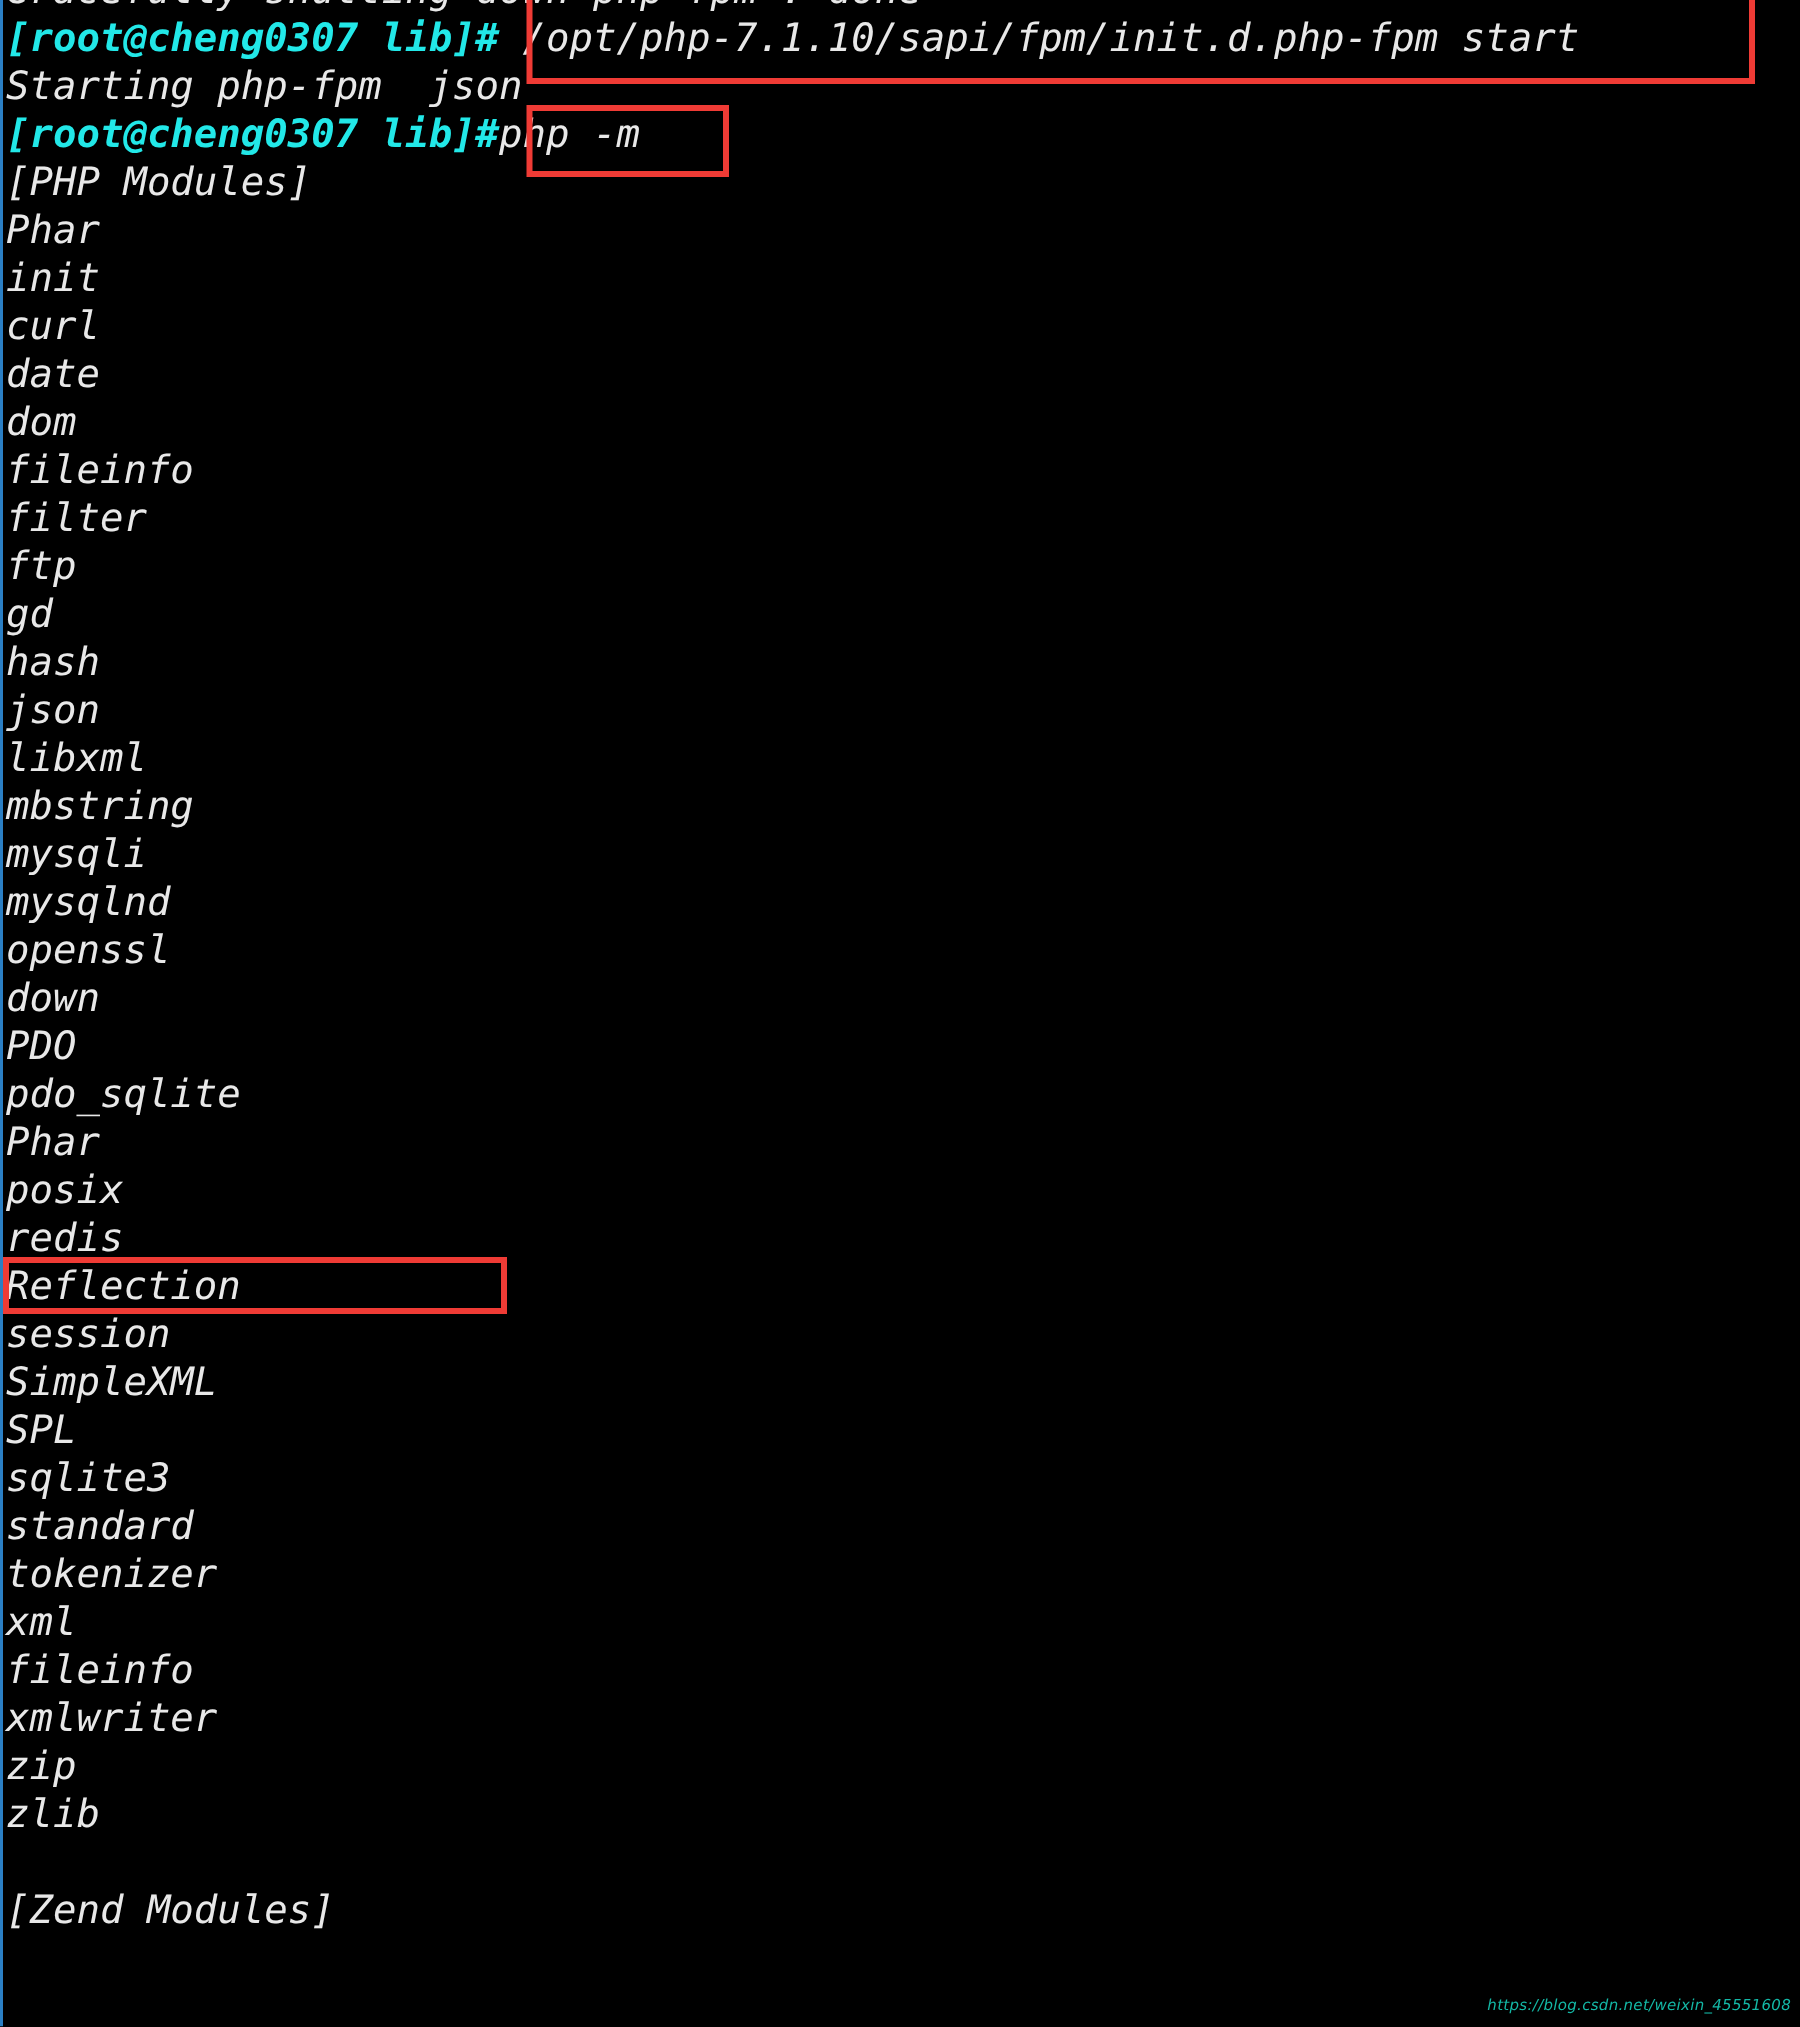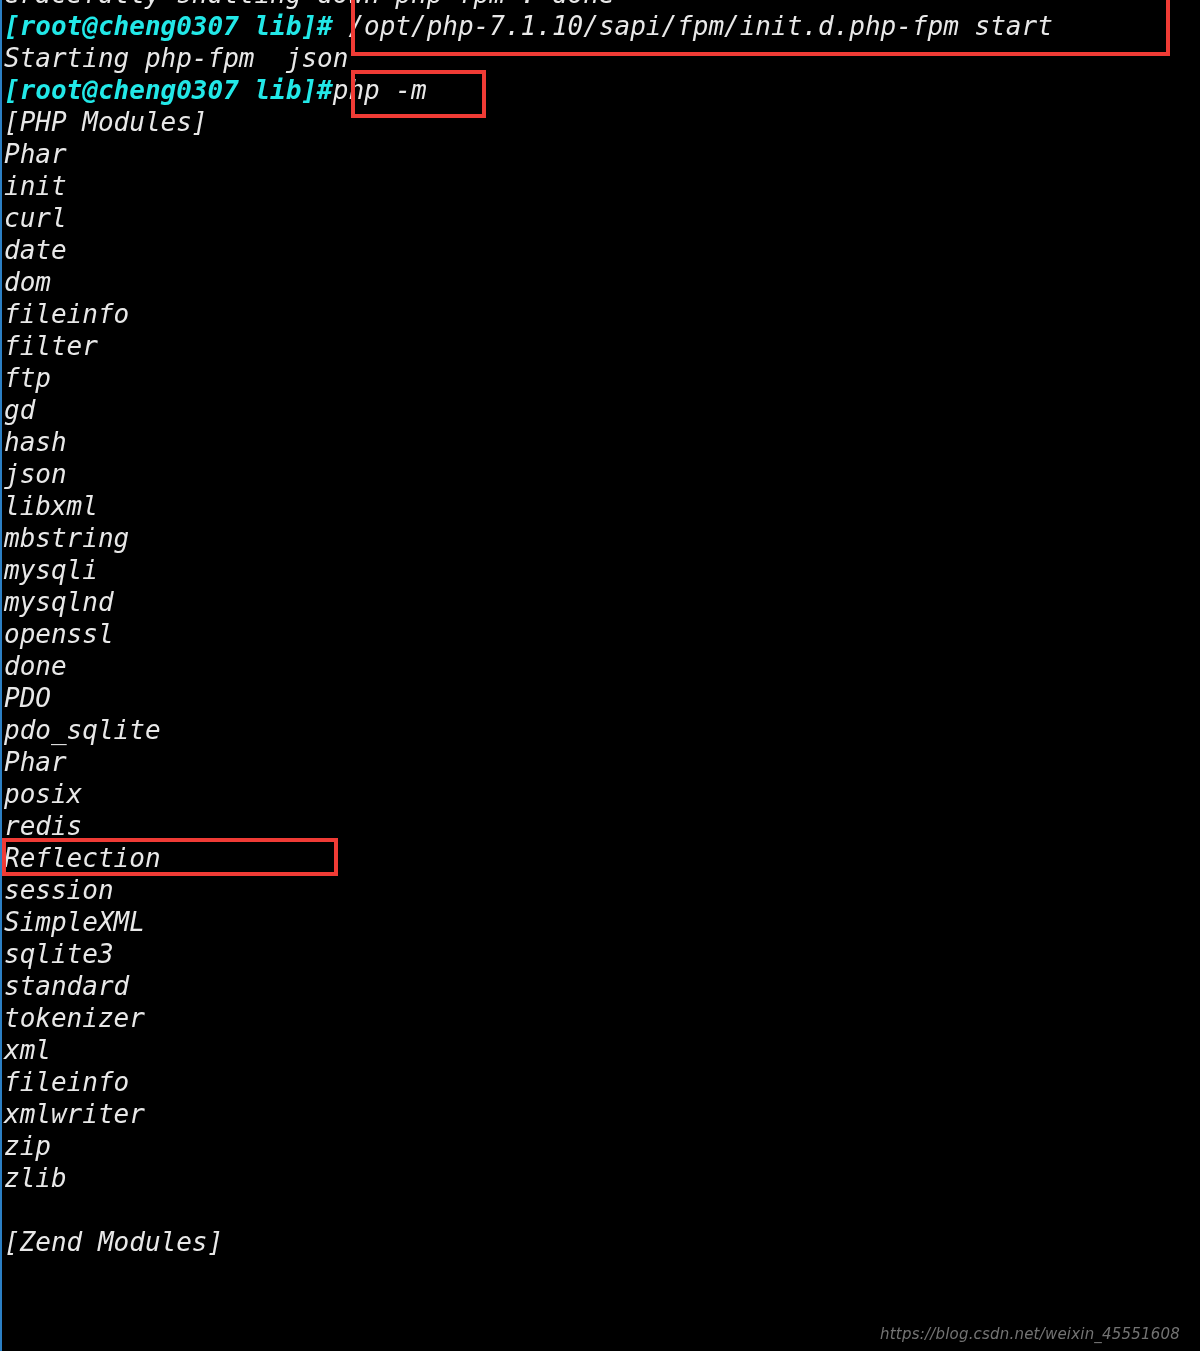--- a/index.html
+++ b/index.html
@@ -61,24 +61,24 @@
     border:4px solid #ef3b35;
     background:transparent;
     pointer-events:none;
   }
   #box-start-cmd { left:351px; top:-4px;  width:819px;  height:60px; }
   #box-php-m     { left:351px; top:70px;  width:135px;  height:48px; }
   #box-redis     { left:2px;   top:838px; width:336px;  height:38px; }
 
   .watermark {
     position:absolute;
-    right:20px; bottom:8px;
+    right:6px; bottom:8px;
     font-family:"DejaVu Sans","Liberation Sans",sans-serif;
-    font-size:15px;
-    color:#737373;
+    font-size:10px;
+    color:#14b8a6;
     letter-spacing:0.2px;
     white-space:nowrap;
   }
 </style>
 </head>
 <body>
 
 <div id="terminal">
 
   <div class="edge-strip"></div>
@@ -107,29 +107,30 @@
         <div class="line"><span>filter</span></div>
         <div class="line"><span>ftp</span></div>
         <div class="line"><span>gd</span></div>
         <div class="line"><span>hash</span></div>
         <div class="line"><span>json</span></div>
         <div class="line"><span>libxml</span></div>
         <div class="line"><span>mbstring</span></div>
         <div class="line"><span>mysqli</span></div>
         <div class="line"><span>mysqlnd</span></div>
         <div class="line"><span>openssl</span></div>
-        <div class="line"><span>done</span></div>
+        <div class="line"><span>down</span></div>
         <div class="line"><span>PDO</span></div>
         <div class="line"><span>pdo_sqlite</span></div>
         <div class="line"><span>Phar</span></div>
         <div class="line"><span>posix</span></div>
         <div class="line"><span>redis</span></div>
         <div class="line"><span>Reflection</span></div>
         <div class="line"><span>session</span></div>
         <div class="line"><span>SimpleXML</span></div>
+        <div class="line"><span>SPL</span></div>
         <div class="line"><span>sqlite3</span></div>
         <div class="line"><span>standard</span></div>
         <div class="line"><span>tokenizer</span></div>
         <div class="line"><span>xml</span></div>
         <div class="line"><span>fileinfo</span></div>
         <div class="line"><span>xmlwriter</span></div>
         <div class="line"><span>zip</span></div>
         <div class="line"><span>zlib</span></div>
       </div>
 

